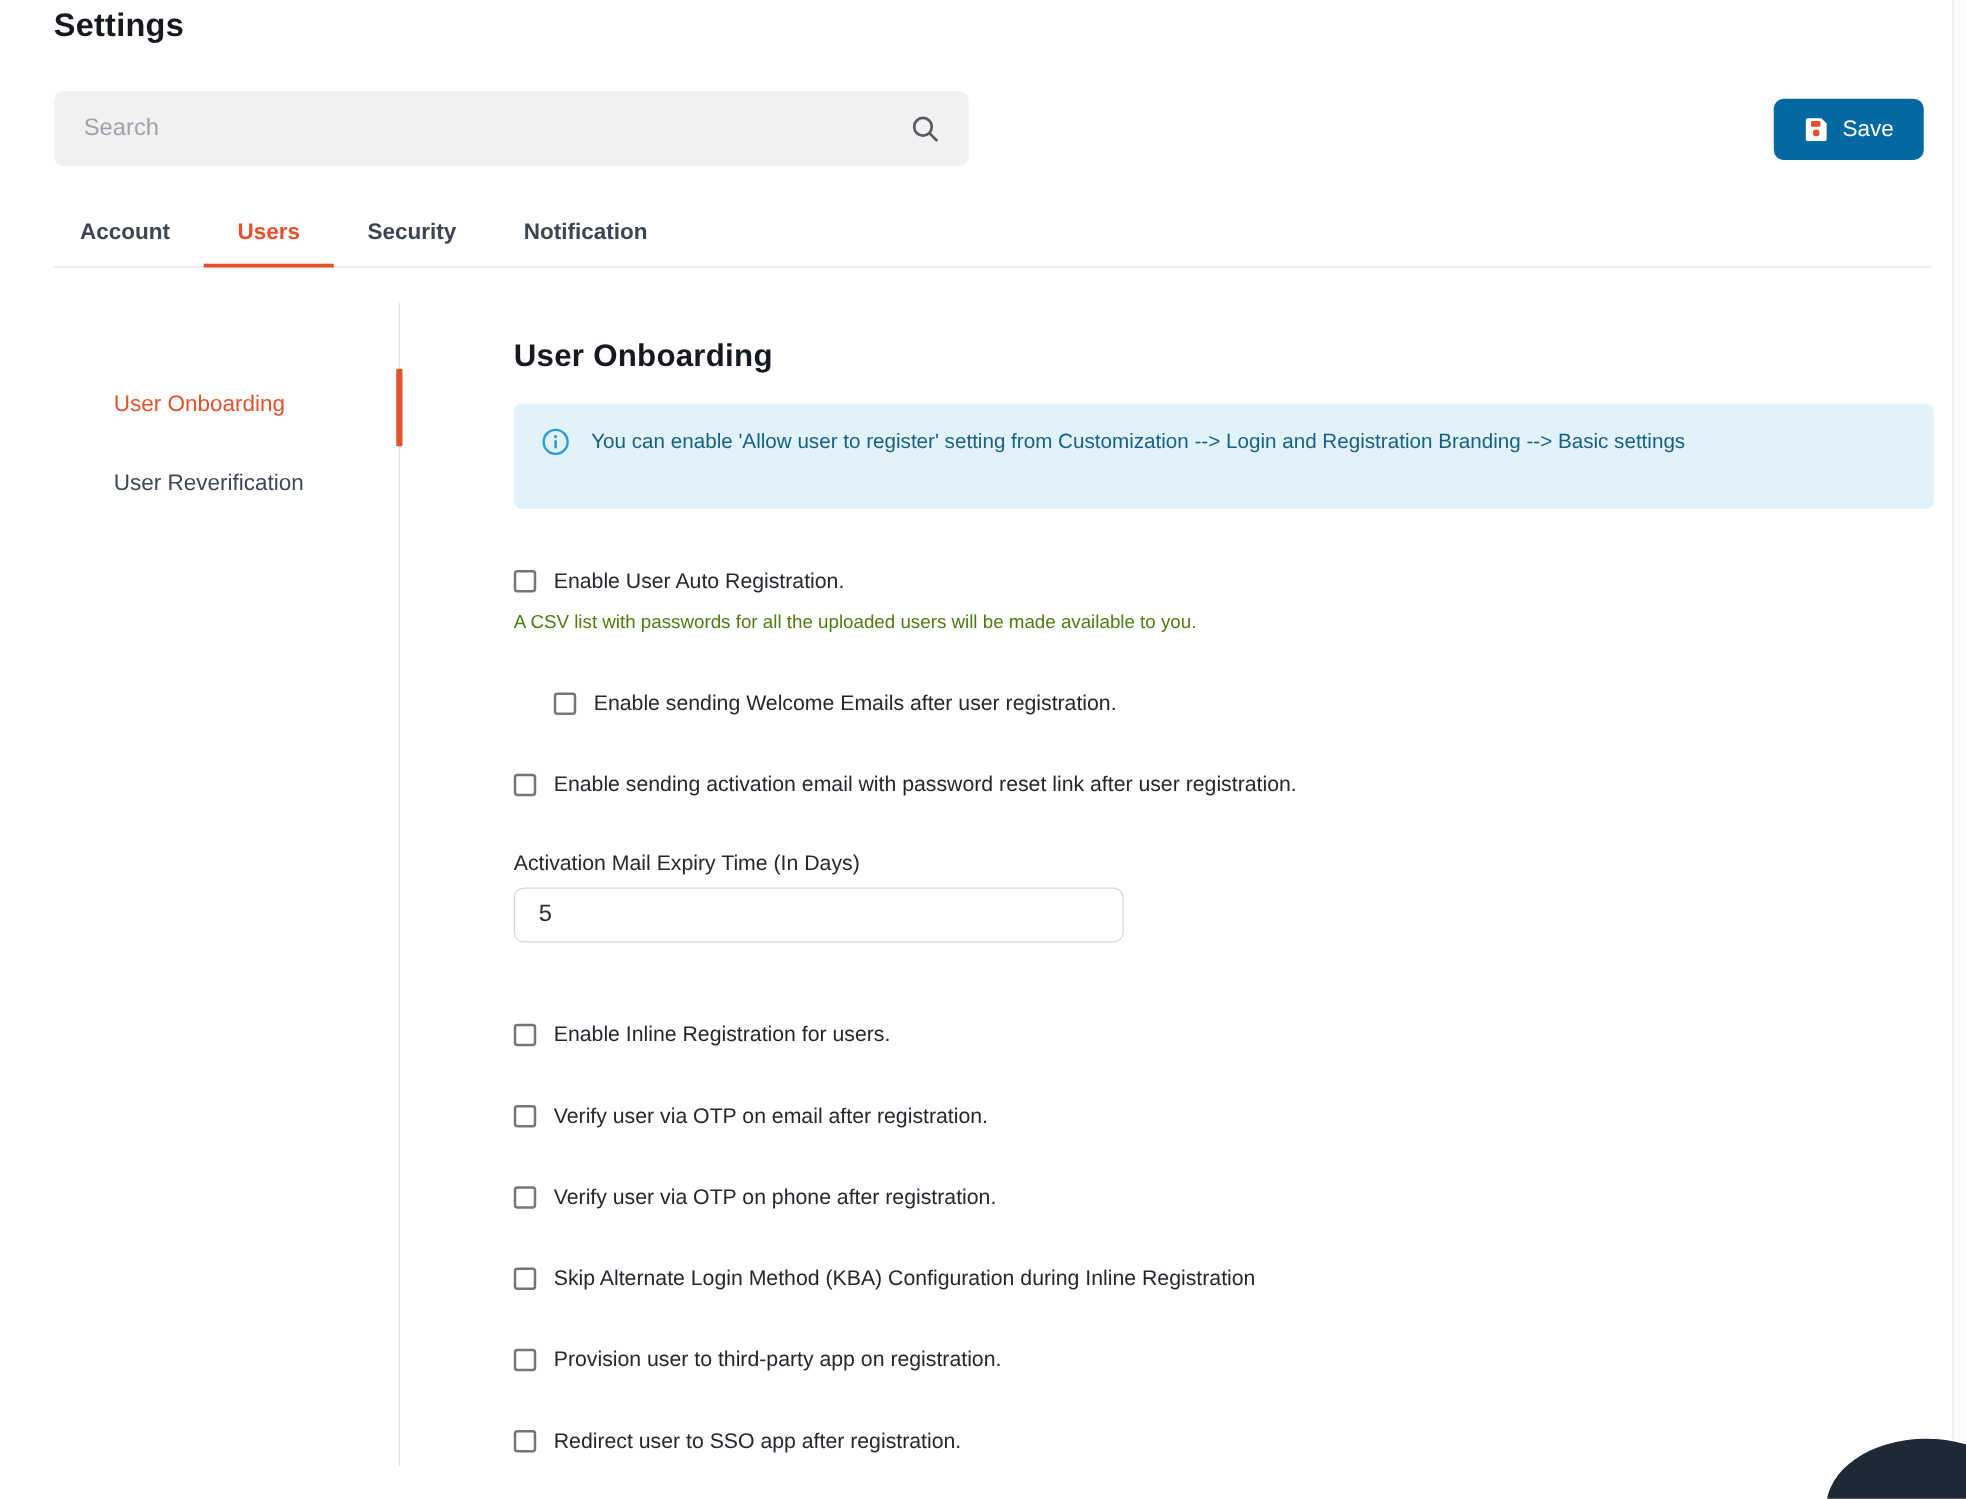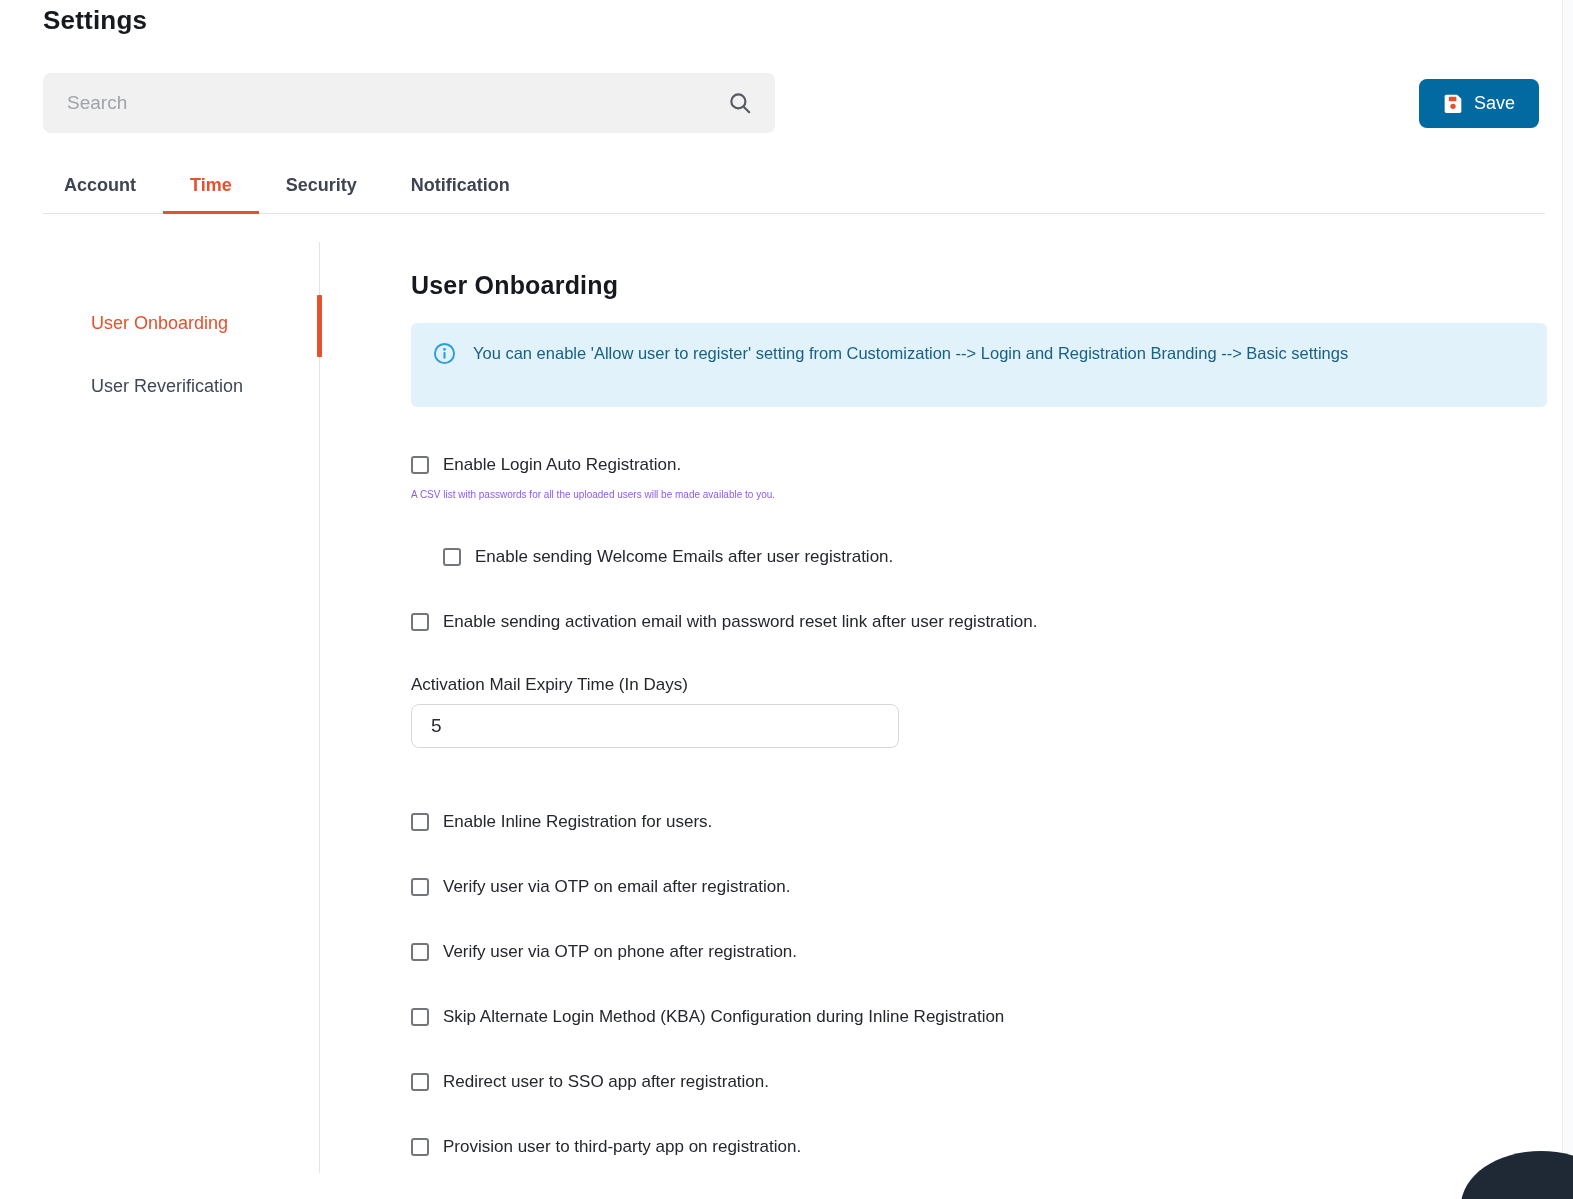--- a/index.html
+++ b/index.html
@@ -113,21 +113,21 @@
     cursor: pointer; width: fit-content;
   }
   .checkbox {
     width: 18px; height: 18px; flex-shrink: 0;
     border: 2px solid #73767A; border-radius: 3px;
     background: #fff; margin-right: 14px;
   }
   .check-label { font-size: 17px; color: #24272D; line-height: 22px; }
   .helper-text {
     margin-top: 13px;
-    font-size: 10px; color: #8b5cf6; line-height 19px;
+    font-size: 15px; color: #4d7c0f; line-height 19px;
   }
   .mt-47 { margin-top: 47px; }
   .mt-43 { margin-top: 43px; }
   .mt-39 { margin-top: 46px; padding-left: 32px; }
   .mt-63 { margin-top: 63px; }
 
   
   .field-block { margin-top: 41px; }
   .field-label { font-size: 17px; color: #24272D; line-height: 22px; }
   .field-input {
@@ -176,21 +176,21 @@
         <path fill="#ffffff" d="M4 2 h13 l5 5 v15 a2 2 0 0 1 -2 2 h-16 a2 2 0 0 1 -2 -2 v-18 a2 2 0 0 1 2 -2 z"></path>
         <rect x="7" y="4.5" width="9" height="5.5" rx="1" fill="#E5502D"></rect>
         <circle cx="12" cy="16" r="3.2" fill="#E5502D"></circle>
       </svg>
       <span>Save</span>
     </button>
   </div>
 
   <nav class="tabs">
     <div class="tab">Account</div>
-    <div class="tab active">Time</div>
+    <div class="tab active">Users</div>
     <div class="tab">Security</div>
     <div class="tab">Notification</div>
   </nav>
 
   <div class="content">
 
     <aside class="sidebar">
       <div class="side-item active">User Onboarding</div>
       <div class="side-item">User Reverification</div>
       <div class="side-indicator"></div>
@@ -204,21 +204,21 @@
         <svg class="banner-icon" viewBox="0 0 24 24">
           <circle cx="12" cy="12" r="10" fill="none" stroke="#2D9CDB" stroke-width="2"></circle>
           <circle cx="12" cy="7.6" r="1.4" fill="#2D9CDB"></circle>
           <rect x="10.9" y="10.4" width="2.2" height="7.2" rx="1.1" fill="#2D9CDB"></rect>
         </svg>
         <div class="banner-text">You can enable 'Allow user to register' setting from Customization --&gt; Login and Registration Branding --&gt; Basic settings</div>
       </div>
 
       <label class="check-row mt-47">
         <span class="checkbox"></span>
-        <span class="check-label">Enable Login Auto Registration.</span>
+        <span class="check-label">Enable User Auto Registration.</span>
       </label>
       <div class="helper-text">A CSV list with passwords for all the uploaded users will be made available to you.</div>
 
       <label class="check-row mt-39">
         <span class="checkbox"></span>
         <span class="check-label">Enable sending Welcome Emails after user registration.</span>
       </label>
 
       <label class="check-row mt-43">
         <span class="checkbox"></span>
@@ -245,26 +245,26 @@
         <span class="check-label">Verify user via OTP on phone after registration.</span>
       </label>
 
       <label class="check-row mt-43">
         <span class="checkbox"></span>
         <span class="check-label">Skip Alternate Login Method (KBA) Configuration during Inline Registration</span>
       </label>
 
       <label class="check-row mt-43">
         <span class="checkbox"></span>
+        <span class="check-label">Provision user to third-party app on registration.</span>
+      </label>
+
+      <label class="check-row mt-43">
+        <span class="checkbox"></span>
         <span class="check-label">Redirect user to SSO app after registration.</span>
-      </label>
-
-      <label class="check-row mt-43">
-        <span class="checkbox"></span>
-        <span class="check-label">Provision user to third-party app on registration.</span>
       </label>
 
     </main>
   </div>
 </div>
 
 <div class="scroll-track"></div>
 <div class="corner-blob"></div>
 
 </body></html>

